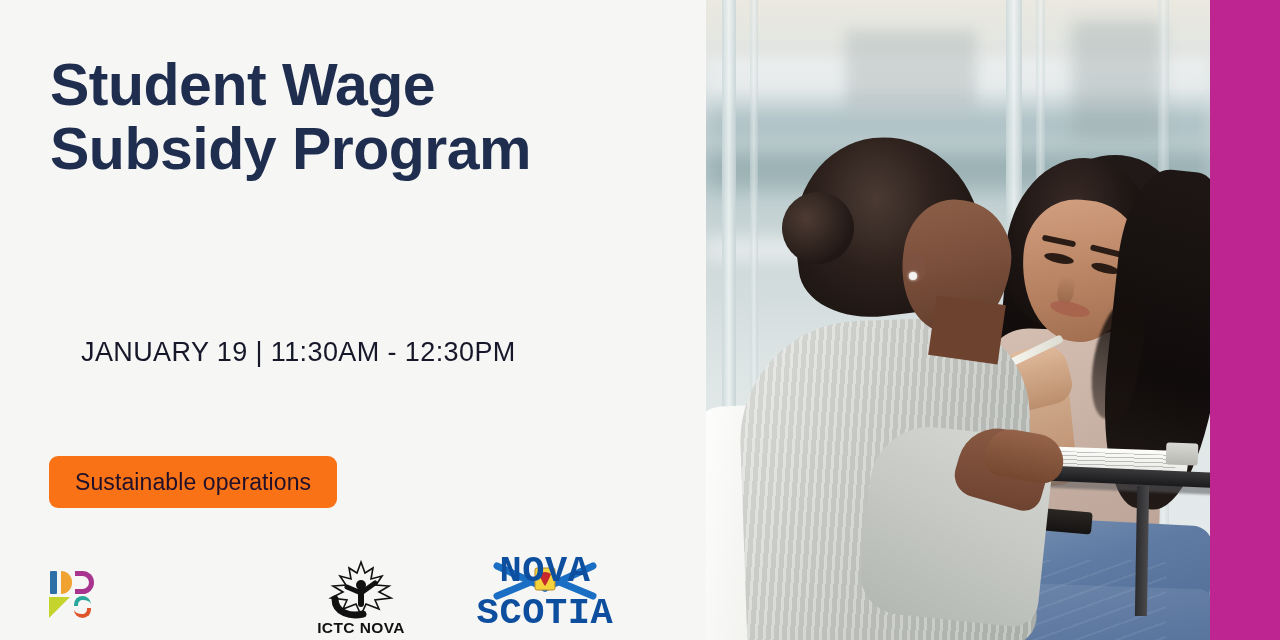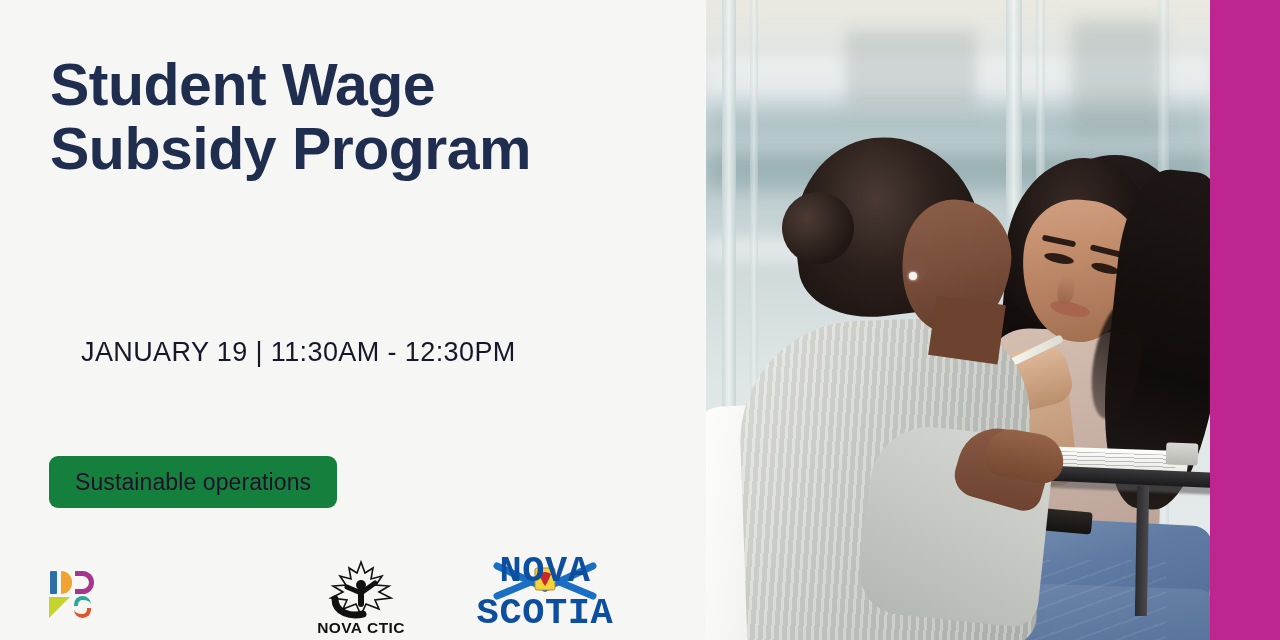--- a/index.html
+++ b/index.html
@@ -36,21 +36,21 @@
     letter-spacing:0.4px;
     color:#16182a;
     margin-left:31px;
   }
 
   
   .pill {
     position:absolute; left:49px; top:440px;
     height:52px; padding:0 26px;
     display:flex; align-items:center;
-    background:#15803d;
+    background:#f97316;
     border-radius:9px;
     font-size:23px; font-weight:400; letter-spacing:0.1px;
     color:#21102a;
   }
 
   
   .logo-row { position:absolute; left:49px; top:540px; height:85px; width:620px; }
 
   
   .ions { position:absolute; left:0; top:12px; display:flex; align-items:center; gap:13px; }
@@ -275,21 +275,21 @@
       <div class="ictc">
         <svg width="100" height="60" viewBox="0 0 100 60">
           <path d="M50 3 L54 14 L62 9 L60 20 L71 17 L65 26 L78 27 L68 33 L80 39 L64 41 L68 50 L55 45 L50 56 L45 45 L32 50 L36 41 L20 39 L32 33 L22 27 L35 26 L29 17 L40 20 L38 9 L46 14 Z" fill="none" stroke="#111" stroke-width="1.6"></path>
           <circle cx="50" cy="26" r="5" fill="#111"></circle>
           <path d="M50 31 L50 45" stroke="#111" stroke-width="6" stroke-linecap="round"></path>
           <path d="M50 34 L36 28" stroke="#111" stroke-width="5" stroke-linecap="round"></path>
           <path d="M50 34 L64 24" stroke="#111" stroke-width="5" stroke-linecap="round"></path>
           <path d="M24 40 C24 54 40 58 52 55" fill="none" stroke="#111" stroke-width="7" stroke-linecap="round"></path>
         </svg>
         <div class="ictc-text">
-          <span>NOVA</span><span style="opacity:0">.</span><span>CTIC</span>
+          <span>ICTC</span><span style="opacity:0">.</span><span>NOVA</span>
         </div>
       </div>
 
       <div class="nslogo">
         <svg width="240" height="44" viewBox="0 0 240 44">
           <path d="M72 4 L120 26" stroke="#1a6fc4" stroke-width="7" stroke-linecap="round"></path>
           <path d="M168 4 L120 26" stroke="#1a6fc4" stroke-width="7" stroke-linecap="round"></path>
           <path d="M72 34 L120 14" stroke="#1a6fc4" stroke-width="7" stroke-linecap="round"></path>
           <path d="M168 34 L120 14" stroke="#1a6fc4" stroke-width="7" stroke-linecap="round"></path>
           <rect x="110" y="6" width="20" height="22" rx="2" fill="#f3d23c" stroke="#b8892a" stroke-width="1"></rect>

